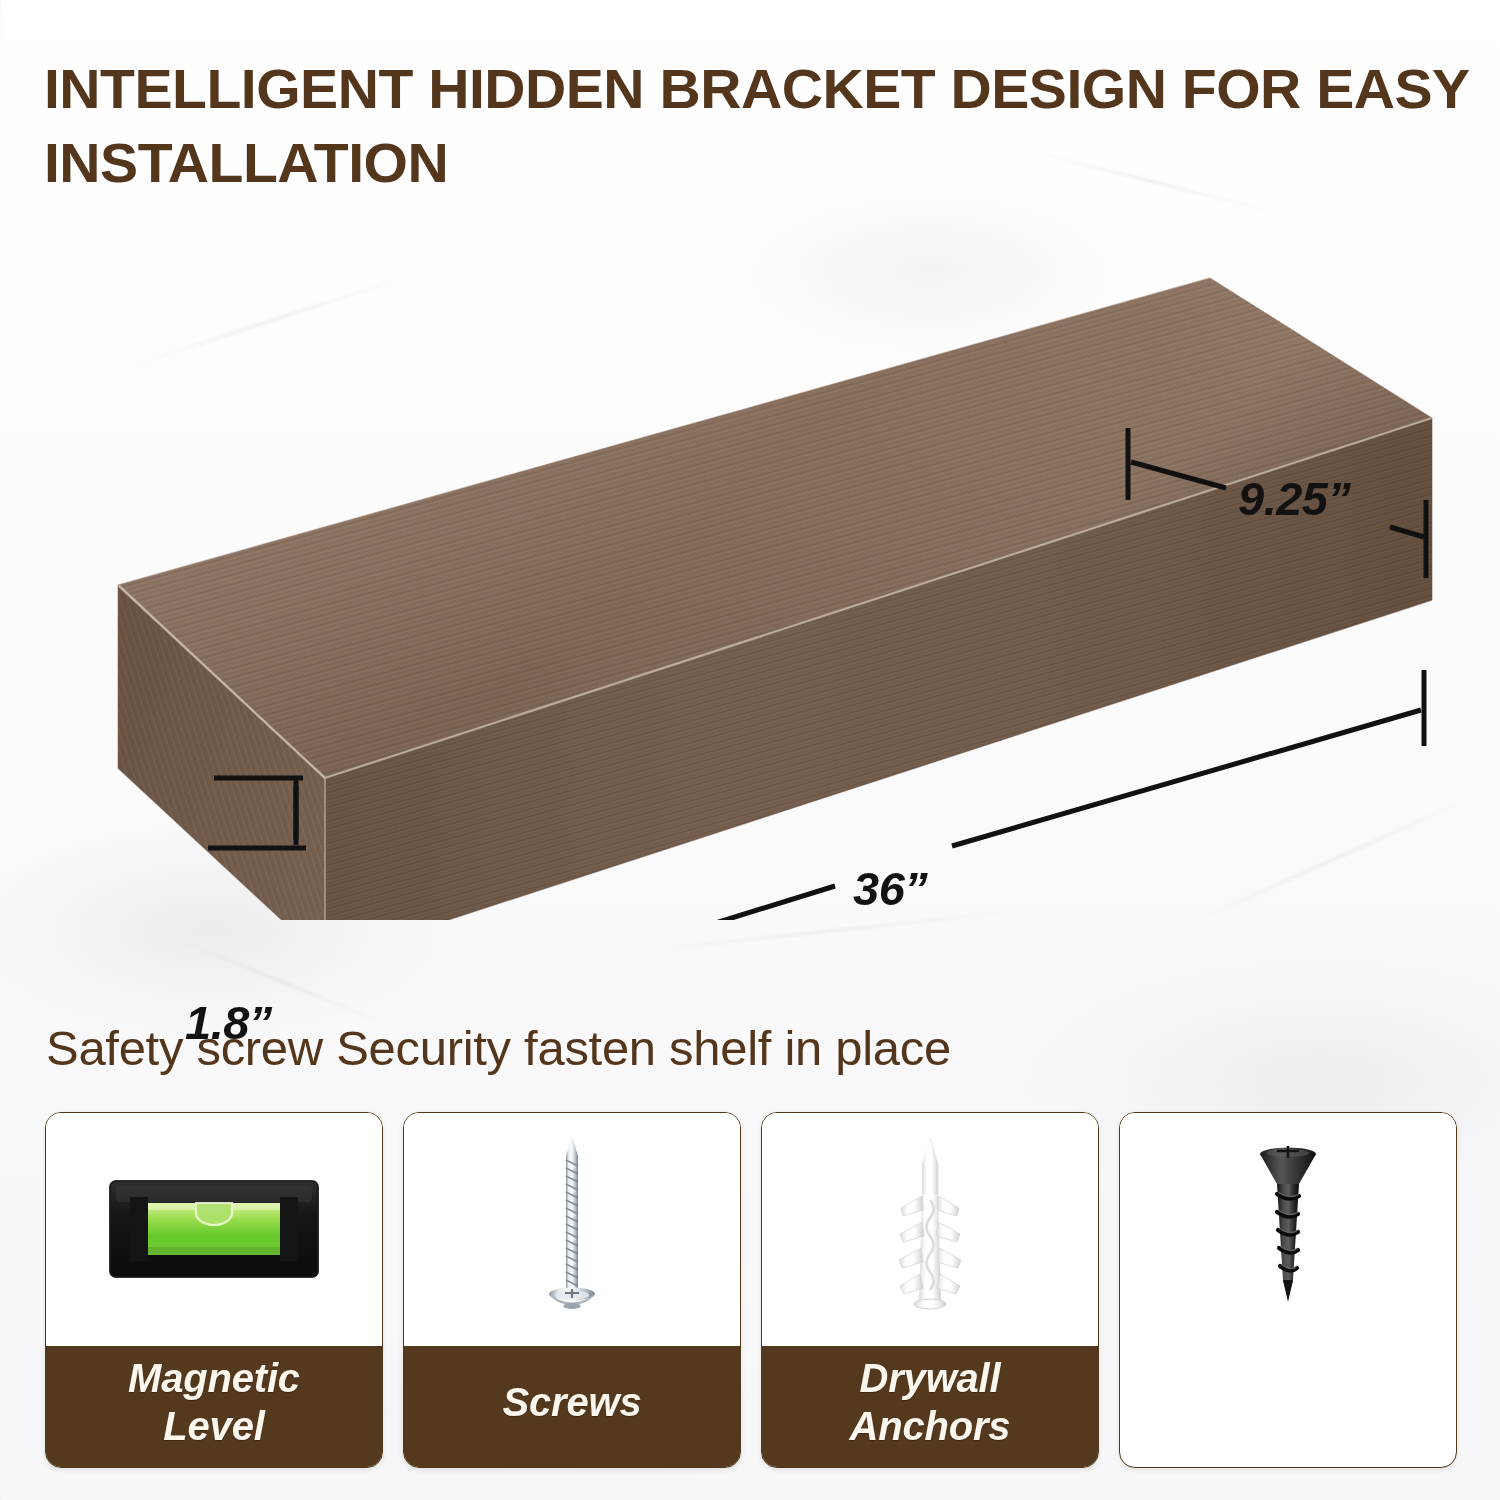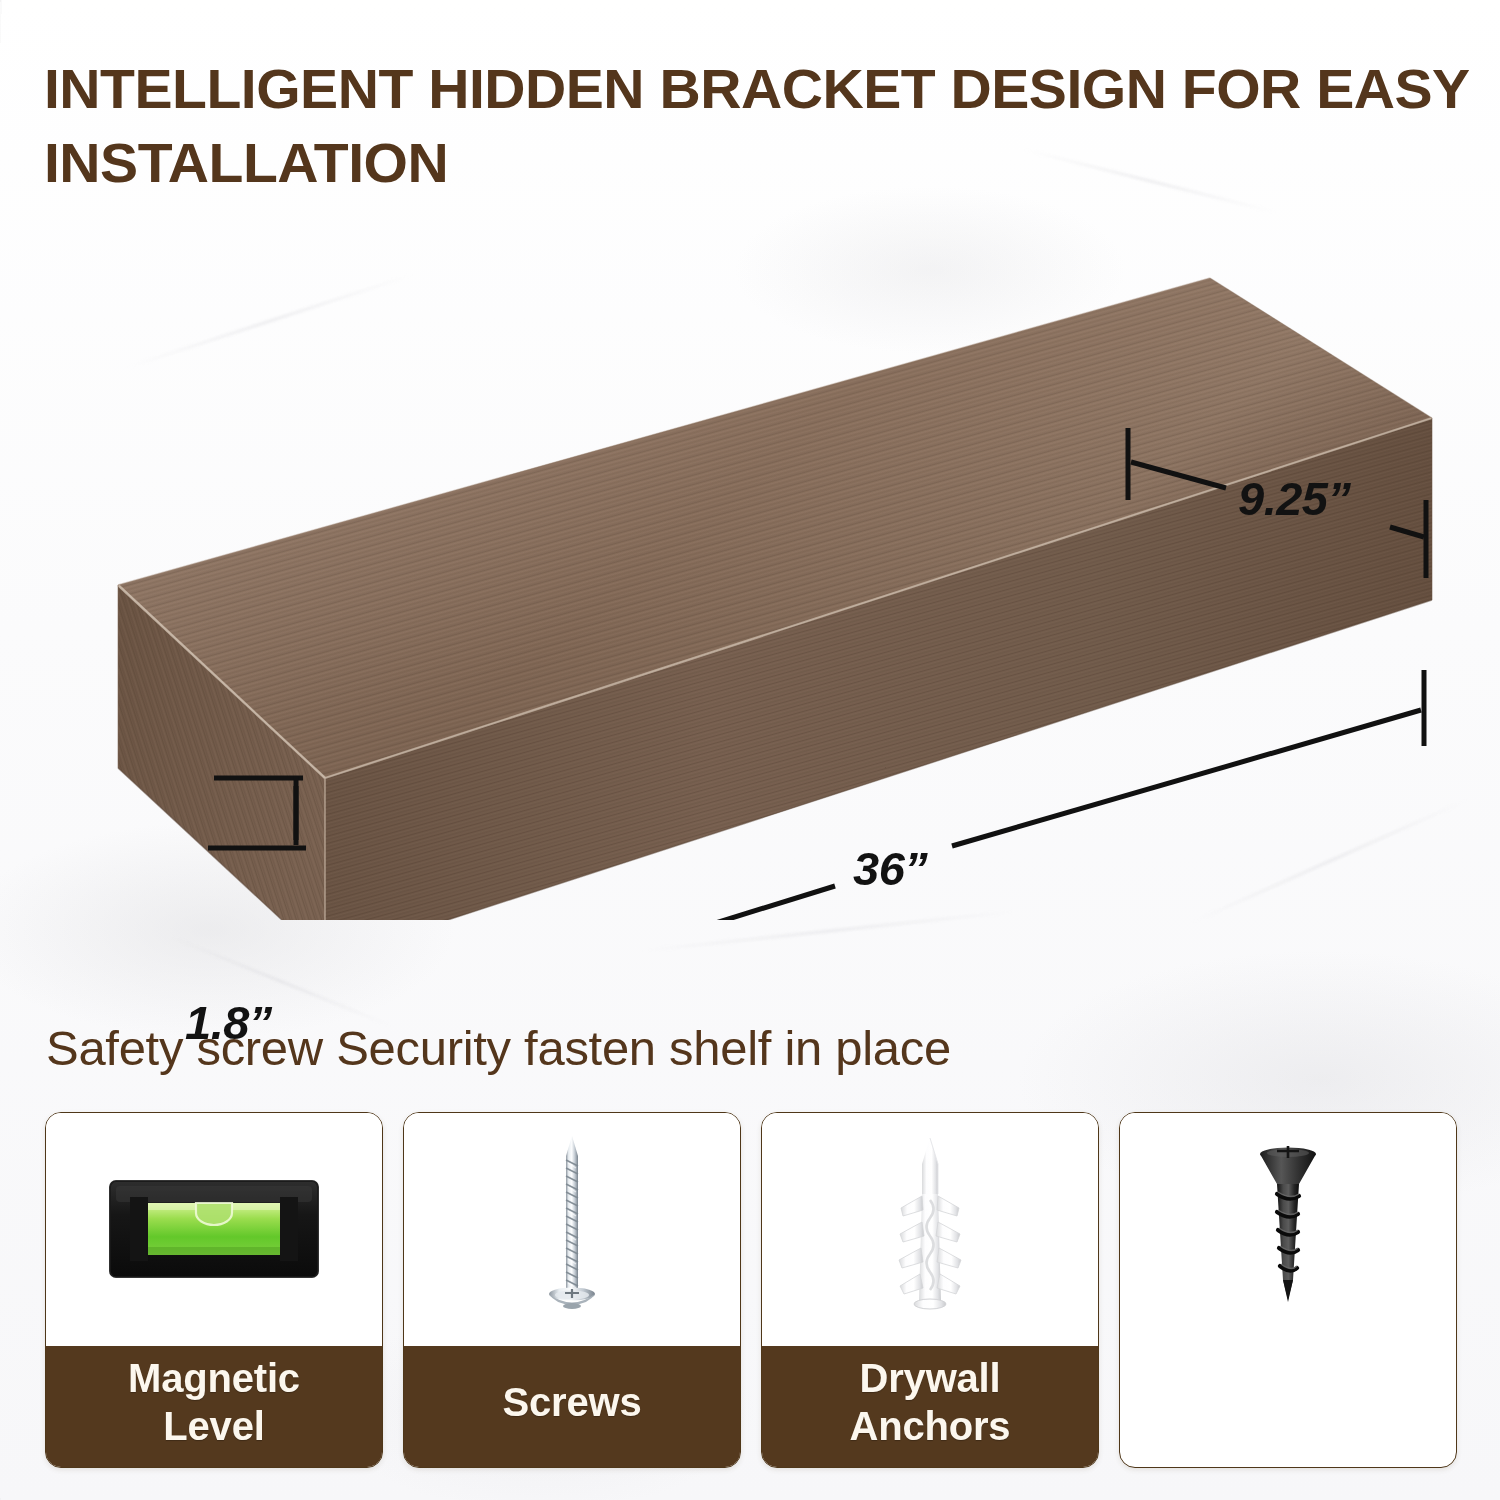--- a/index.html
+++ b/index.html
@@ -85,32 +85,33 @@
 
   .dim-label {
     position: absolute;
     color: #121212;
     font-weight: 700;
     font-size: 47px;
     letter-spacing: -0.5px;
     white-space: nowrap;
   }
   #dim-925 { left: 1238px; top: 271px; }
-  #dim-36  { left: 853px;  top: 641px; }
+  #dim-36  { left: 853px;  top: 661px; }
   #dim-15  { left: 185px;  top: 795px; }
 
   
   .cards {
     position: absolute;
     left: 45px;
     top: 1112px;
     width: 1412px;
     height: 356px;
     display: flex;
     gap: 20px;
+    font-style: italic;
   }
   .card {
     position: relative;
     flex: 1 1 0;
     border-radius: 16px;
     background: #ffffff;
     border: 1.6px solid #4f3719;
     box-sizing: border-box;
     overflow: hidden;
     display: flex;

